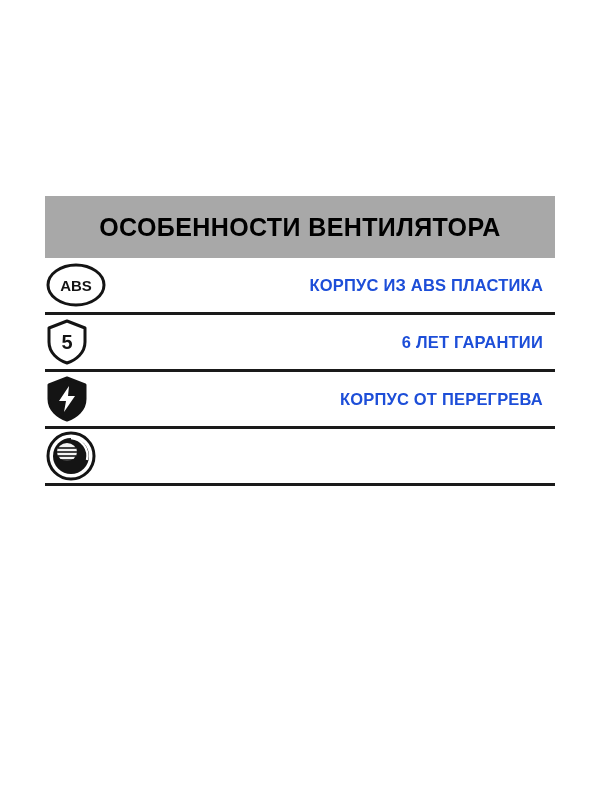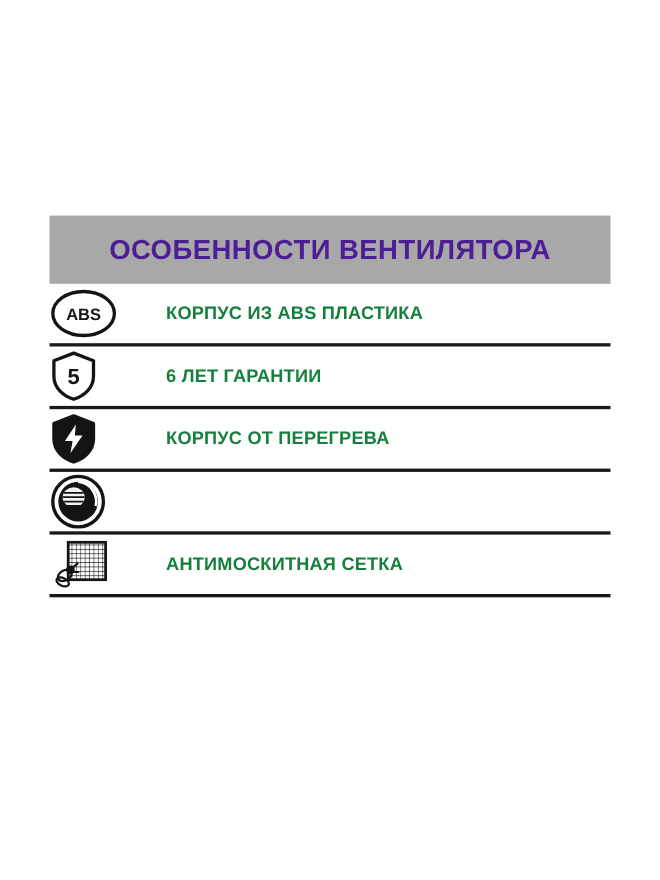--- a/index.html
+++ b/index.html
@@ -26,21 +26,21 @@
     background: #a8a8a8;
     height: 62px;
     display: flex;
     align-items: center;
     justify-content: center;
   }
   .panel-header-title {
     font-size: 25px;
     font-weight: bold;
     letter-spacing: 0.4px;
-    color: #4c1d95;
+    color: #000000;
     white-space: nowrap;
   }
 
   .feature-row {
     display: flex;
     align-items: center;
     border-bottom: 3px solid #1a1a1a;
     min-height: 54px;
   }
   .feature-row:first-of-type {
@@ -54,24 +54,24 @@
     width: 106px;
     min-height: 54px;
     display: flex;
     align-items: center;
     flex: 0 0 106px;
   }
 
   .label-cell {
     flex: 1 1 auto;
     padding: 8px 12px 8px 0;
-    text-align: left;
+    text-align: right;
     font-size: 16.5px;
     font-weight: bold;
-    color: #15803d;
+    color: #1d4ed8;
     line-height: 1.26;
     letter-spacing: 0.2px;
   }
 
   svg { display: block; }
 </style>
 </head>
 <body>
 
 <div class="panel">
@@ -120,34 +120,14 @@
           <line x1="13" y1="18" x2="31" y2="18"></line>
           <line x1="12" y1="22" x2="32" y2="22"></line>
           <line x1="13" y1="26" x2="31" y2="26"></line>
           <line x1="16" y1="30" x2="29" y2="30"></line>
         </g>
         <path d="M26 8 A18 18 0 0 1 42 30" fill="none" stroke="#ffffff" stroke-width="2.4"></path>
       </svg>
     </div>
   </div>
 
-  <div class="feature-row last">
-    <div class="icon-cell">
-      <svg width="56" height="52" viewBox="0 0 56 52" aria-hidden="true">
-        <defs>
-          <pattern id="mesh" width="4" height="4" patternUnits="userSpaceOnUse">
-            <path d="M4 0 L0 0 0 4" fill="none" stroke="#141414" stroke-width="1"></path>
-          </pattern>
-        </defs>
-        <rect x="17" y="6" width="34" height="34" fill="url(#mesh)" stroke="#141414" stroke-width="2.5"></rect>
-        <g stroke="#141414" stroke-width="2" fill="none">
-          <ellipse cx="14" cy="36" rx="7" ry="4.5" transform="rotate(-30 14 36)"></ellipse>
-          <ellipse cx="12" cy="42" rx="6" ry="3.5" transform="rotate(25 12 42)"></ellipse>
-          <circle cx="19" cy="31" r="3" fill="#141414"></circle>
-          <line x1="21" y1="29" x2="26" y2="25"></line>
-          <line x1="21" y1="33" x2="27" y2="33"></line>
-        </g>
-      </svg>
-    </div>
-    <div class="label-cell">АНТИМОСКИТНАЯ СЕТКА</div>
-  </div>
 
 </div>
 
 </body></html>

